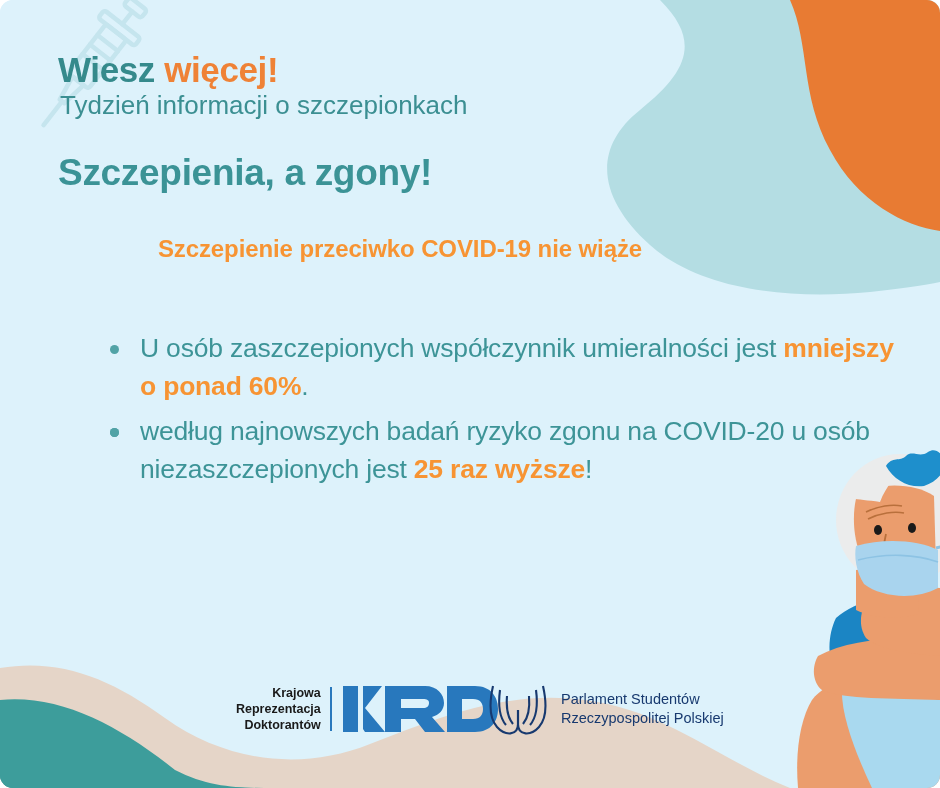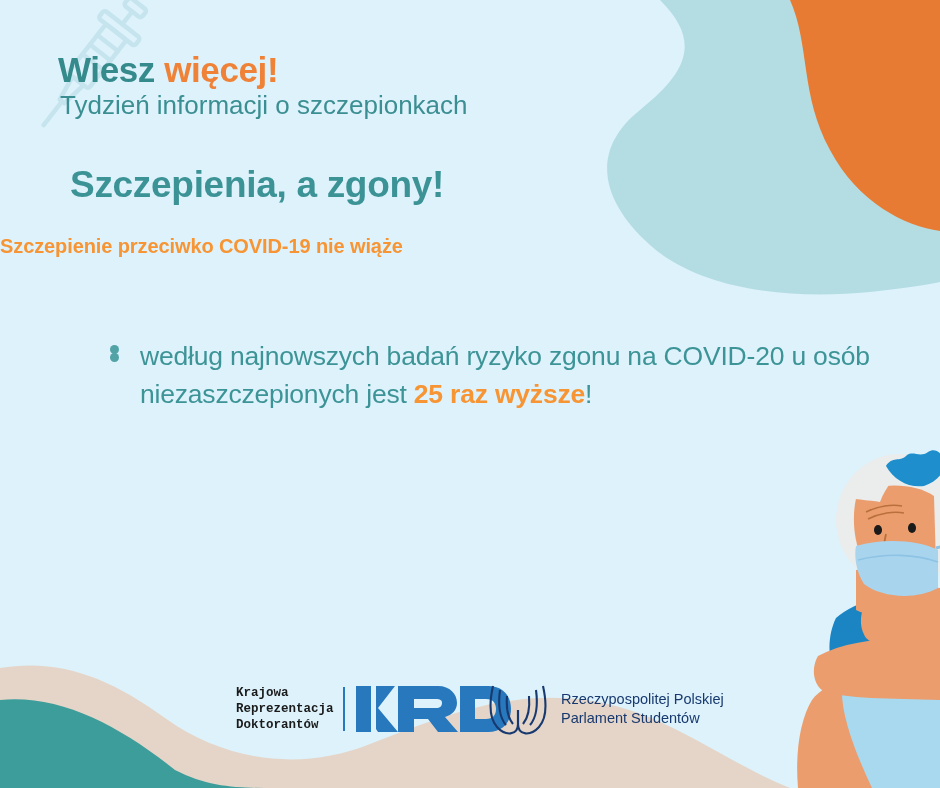--- a/index.html
+++ b/index.html
@@ -8,20 +8,21 @@
     padding: 0;
     background: #ffffff;
   }
   #poster {
     position: relative;
     width: 940px;
     height: 788px;
     overflow: hidden;
     background: #ddf2fb;
     font-family: "Liberation Sans", sans-serif;
+    border-radius: 13px;
     -webkit-font-smoothing: antialiased;
   }
 
   
   .bg-layer {
     position: absolute;
     inset: 0;
     width: 940px;
     height: 788px;
     pointer-events: none;
@@ -55,32 +56,32 @@
   .headline {
     position: absolute;
     left: 58px;
     top: 152px;
     z-index: 6;
     font-size: 37px;
     font-weight: bold;
     color: #3b9396;
     letter-spacing: -0.3px;
     white-space: nowrap;
-    margin: 12px;
+    margin: 0;
   }
 
   
   .lead {
     position: absolute;
     left: 0;
     top: 232px;
     width: 800px;
     z-index: 6;
-    text-align: left;
-    font-size: 20px;
+    text-align: center;
+    font-size: 24px;
     font-weight: bold;
     line-height: 1.42;
     color: #f79433;
     letter-spacing: -0.1px;
   }
   .lead .ln { display: block; }
 
   
   .bullets {
     position: absolute;
@@ -126,26 +127,26 @@
   }
   .logo-krd {
     position: absolute;
     left: 236px;
     top: 0;
     display: flex;
     align-items: center;
     height: 66px;
   }
   .krd-words {
+    text-align: right;
     font-size: 12.5px;
     font-weight: bold;
     line-height: 1.28;
     color: #1a1a1a;
     padding-right: 9px;
-    font-family: Liberation Mono, monospace;
   }
   .krd-rule {
     width: 2px;
     height: 44px;
     background: #2878bd;
     margin-right: 9px;
   }
   .logo-psrp {
     position: absolute;
     left: 487px;
@@ -239,20 +240,24 @@
     <div class="kicker-sub">Tydzień informacji o szczepionkach</div>
   </div>
 
   <h2 class="headline">Szczepienia, a zgony!</h2>
 
   <div class="lead">
     <span class="ln">Szczepienie przeciwko COVID-19 nie wiąże</span>
   </div>
 
   <ul class="bullets">
+    <li class="bullet">
+      <span class="dot"></span>
+      <span class="txt"><span>U osób zaszczepionych współczynnik umieralności jest </span><b>mniejszy o ponad 60%</b><span>.</span></span>
+    </li>
     <li class="bullet">
       <span class="dot"></span>
     </li>
     <li class="bullet">
       <span class="dot"></span>
       <span class="txt"><span>według najnowszych badań ryzyko zgonu na COVID-20 u osób niezaszczepionych jest </span><b>25 raz wyższe</b><span>!</span></span>
     </li>
   </ul>
 
   <div class="footer">
@@ -279,20 +284,20 @@
         <g fill="none" stroke="#17396f" stroke-width="2.1" stroke-linejoin="round">
           <path d="M 6,6 C 2,24 2,38 10,47 C 18,56 31,56 31,44 L 31,30"></path>
           <path d="M 56,6 C 60,24 60,38 52,47 C 44,56 31,56 31,44 L 31,30"></path>
           <path d="M 13,10 C 11,25 12,37 19,45"></path>
           <path d="M 49,10 C 51,25 50,37 43,45"></path>
           <path d="M 20,16 C 19,28 21,38 26,44"></path>
           <path d="M 42,16 C 43,28 41,38 36,44"></path>
         </g>
       </svg>
       <div class="psrp-words">
+        <div>Parlament Studentów</div>
         <div>Rzeczypospolitej Polskiej</div>
-        <div>Parlament Studentów</div>
       </div>
     </div>
 
   </div>
 
 </div>
 
 </body></html>

